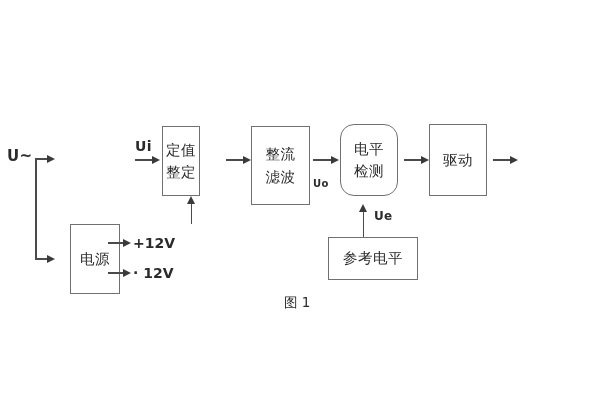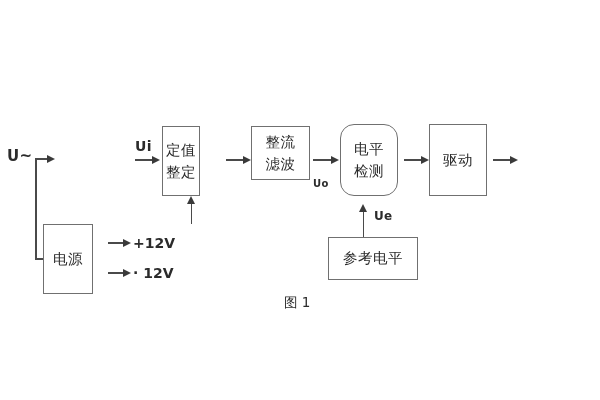--- a/index.html
+++ b/index.html
@@ -103,21 +103,21 @@
   <div class="arrow right" style="left:152px; top:155.5px;"></div>
 
   <div class="box" style="left:162px; top:126px; width:38px; height:70px;">
     <span class="ln">定值</span>
     <span class="ln">整定</span>
   </div>
 
   <div class="seg h" style="left:226px; top:159px; width:19px;"></div>
   <div class="arrow right" style="left:243px; top:155.5px;"></div>
 
-  <div class="box" style="left:251px; top:126px; width:59px; height:54px;">
+  <div class="box" style="left:251px; top:126px; width:59px; height:79px;">
     <span class="ln">整流</span>
     <span class="ln">滤波</span>
   </div>
 
   <div class="label" style="left:313px; top:139px; font-size:10px; font-weight:600;margin-top:40px;">Uo</div>
   <div class="seg h" style="left:313px; top:159px; width:19px;"></div>
   <div class="arrow right" style="left:331px; top:155.5px;"></div>
 
   <div class="box" style="left:340px; top:124px; width:58px; height:72px;border-radius:14px;">
     <span class="ln">电平</span>
@@ -128,21 +128,21 @@
   <div class="arrow right" style="left:421px; top:155.5px;"></div>
 
   <div class="box" style="left:429px; top:124px; width:58px; height:72px;justify-content:center;">
     <span class="ln">驱动</span>
   </div>
 
   <div class="seg h" style="left:493px; top:159px; width:19px;"></div>
   <div class="arrow right" style="left:510px; top:155.5px;"></div>
 
 
-  <div class="box" style="left:43px; top:224px; width:50px; height:70px;font-family:Liberation Serif, serif;">
+  <div class="box" style="left:70px; top:224px; width:50px; height:70px;font-family:Liberation Serif, serif;">
     <span class="ln">电源</span>
   </div>
 
   <div class="seg h" style="left:108px; top:242px; width:17px;"></div>
   <div class="arrow right" style="left:123px; top:238.5px;"></div>
   <div class="volt" style="left:133px; top:236px;">+12V</div>
 
   <div class="seg h" style="left:108px; top:272px; width:17px;"></div>
   <div class="arrow right" style="left:123px; top:268.5px;"></div>
   <div class="volt" style="left:133px; top:266px;">· 12V</div>

